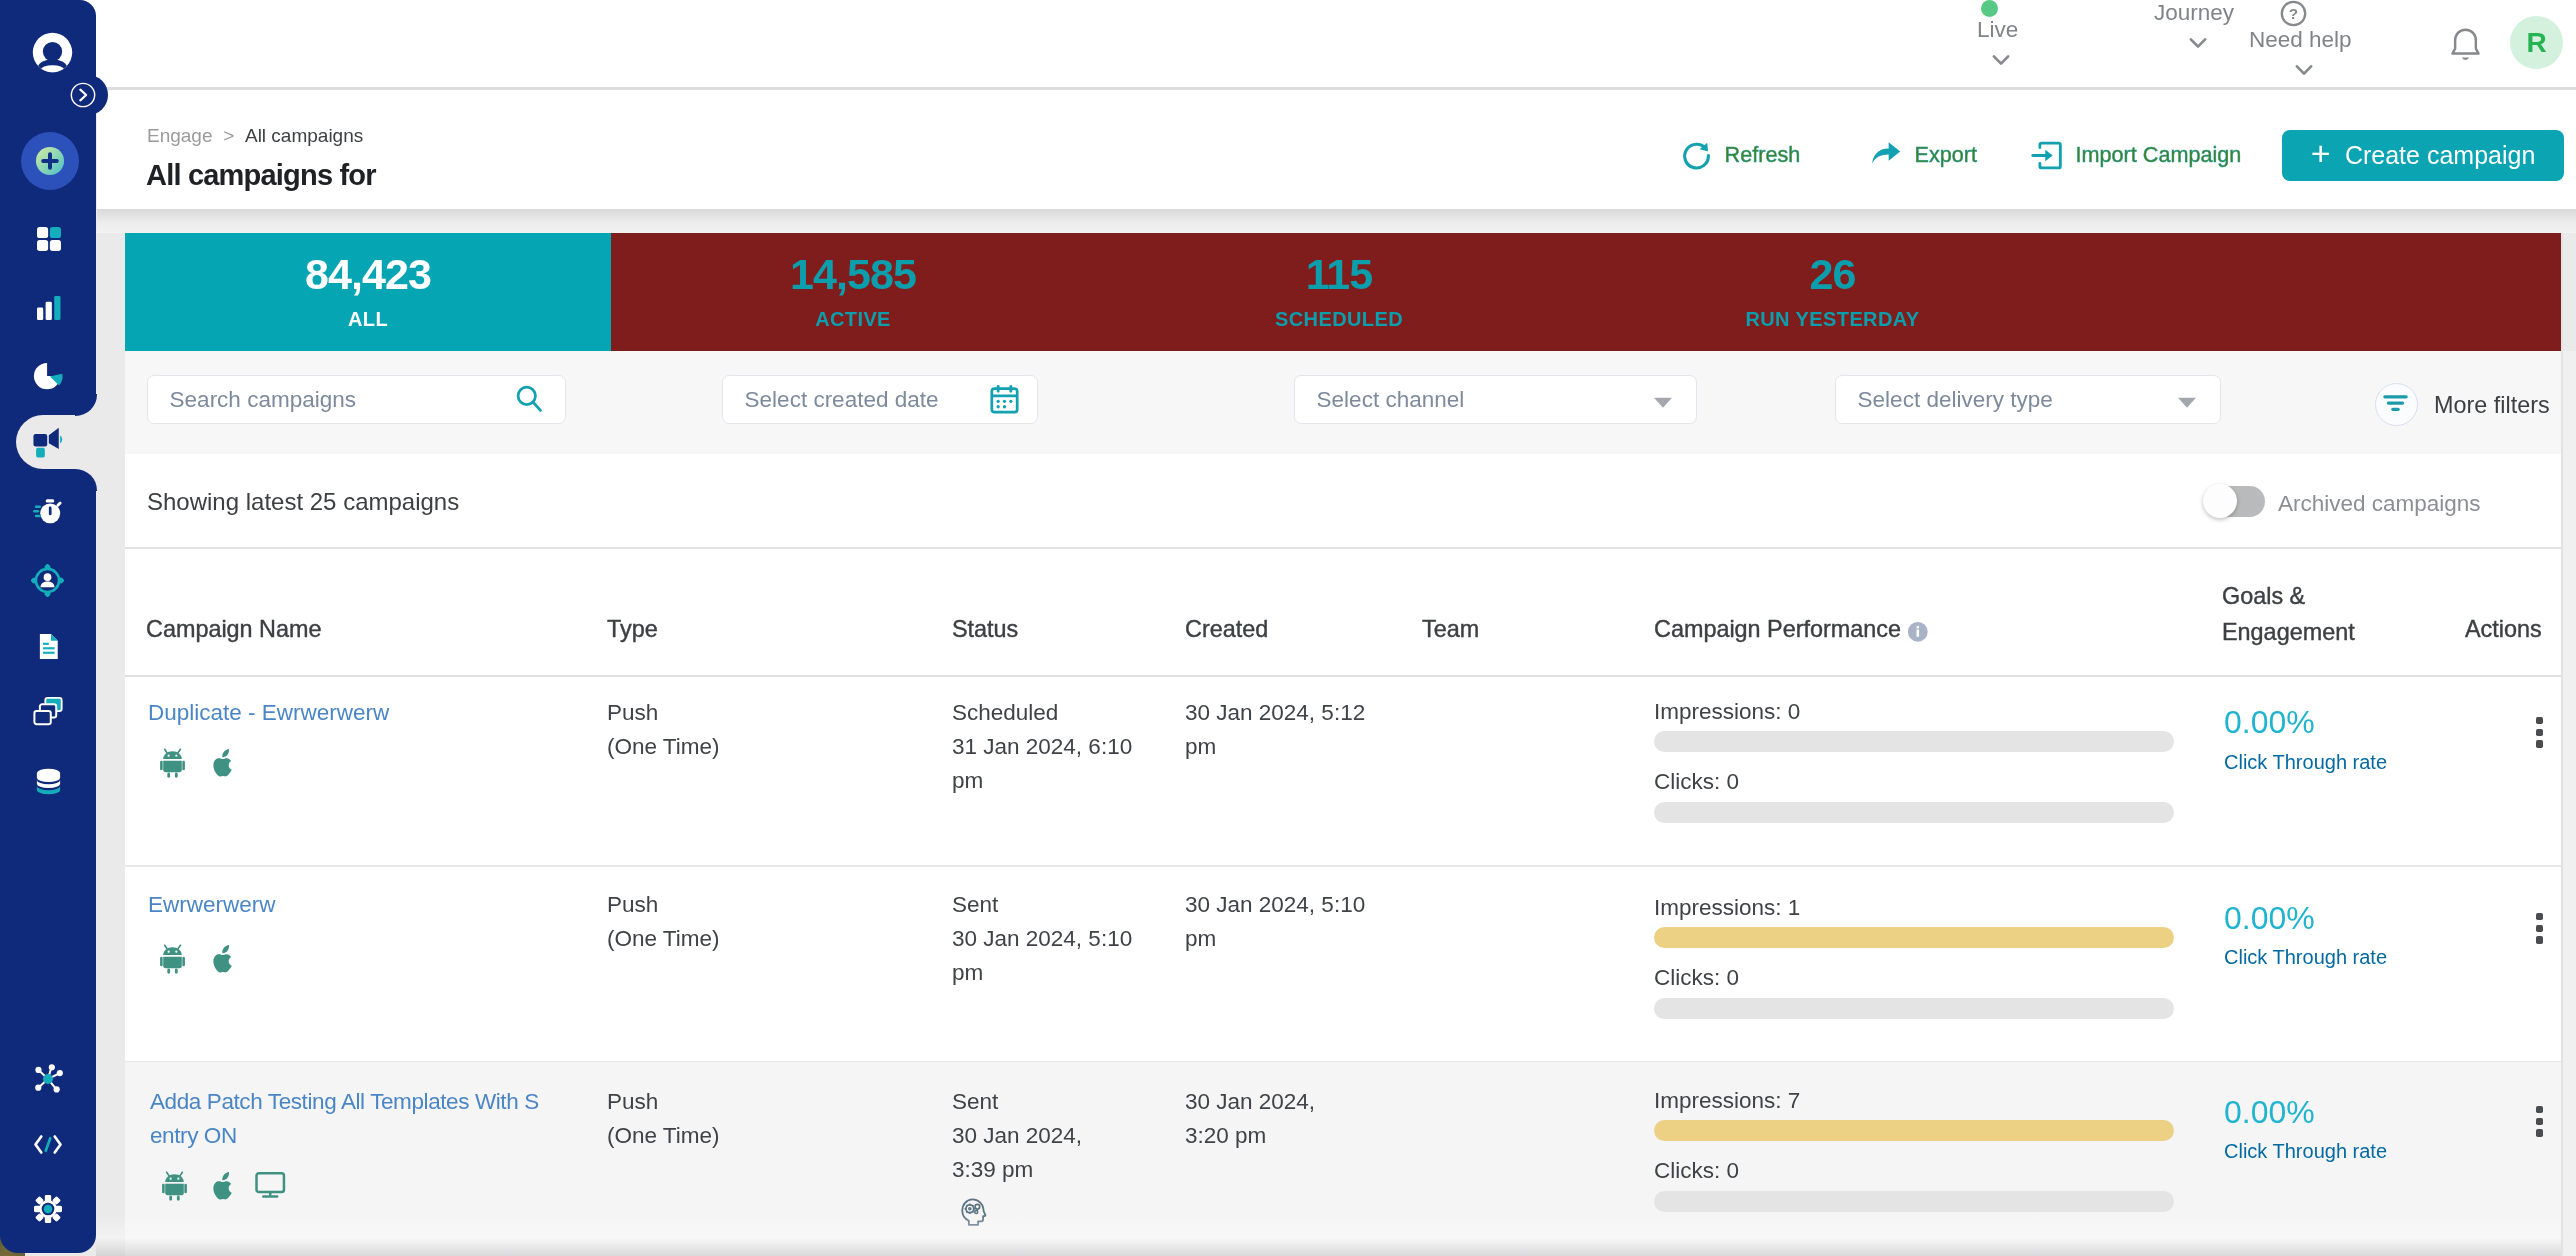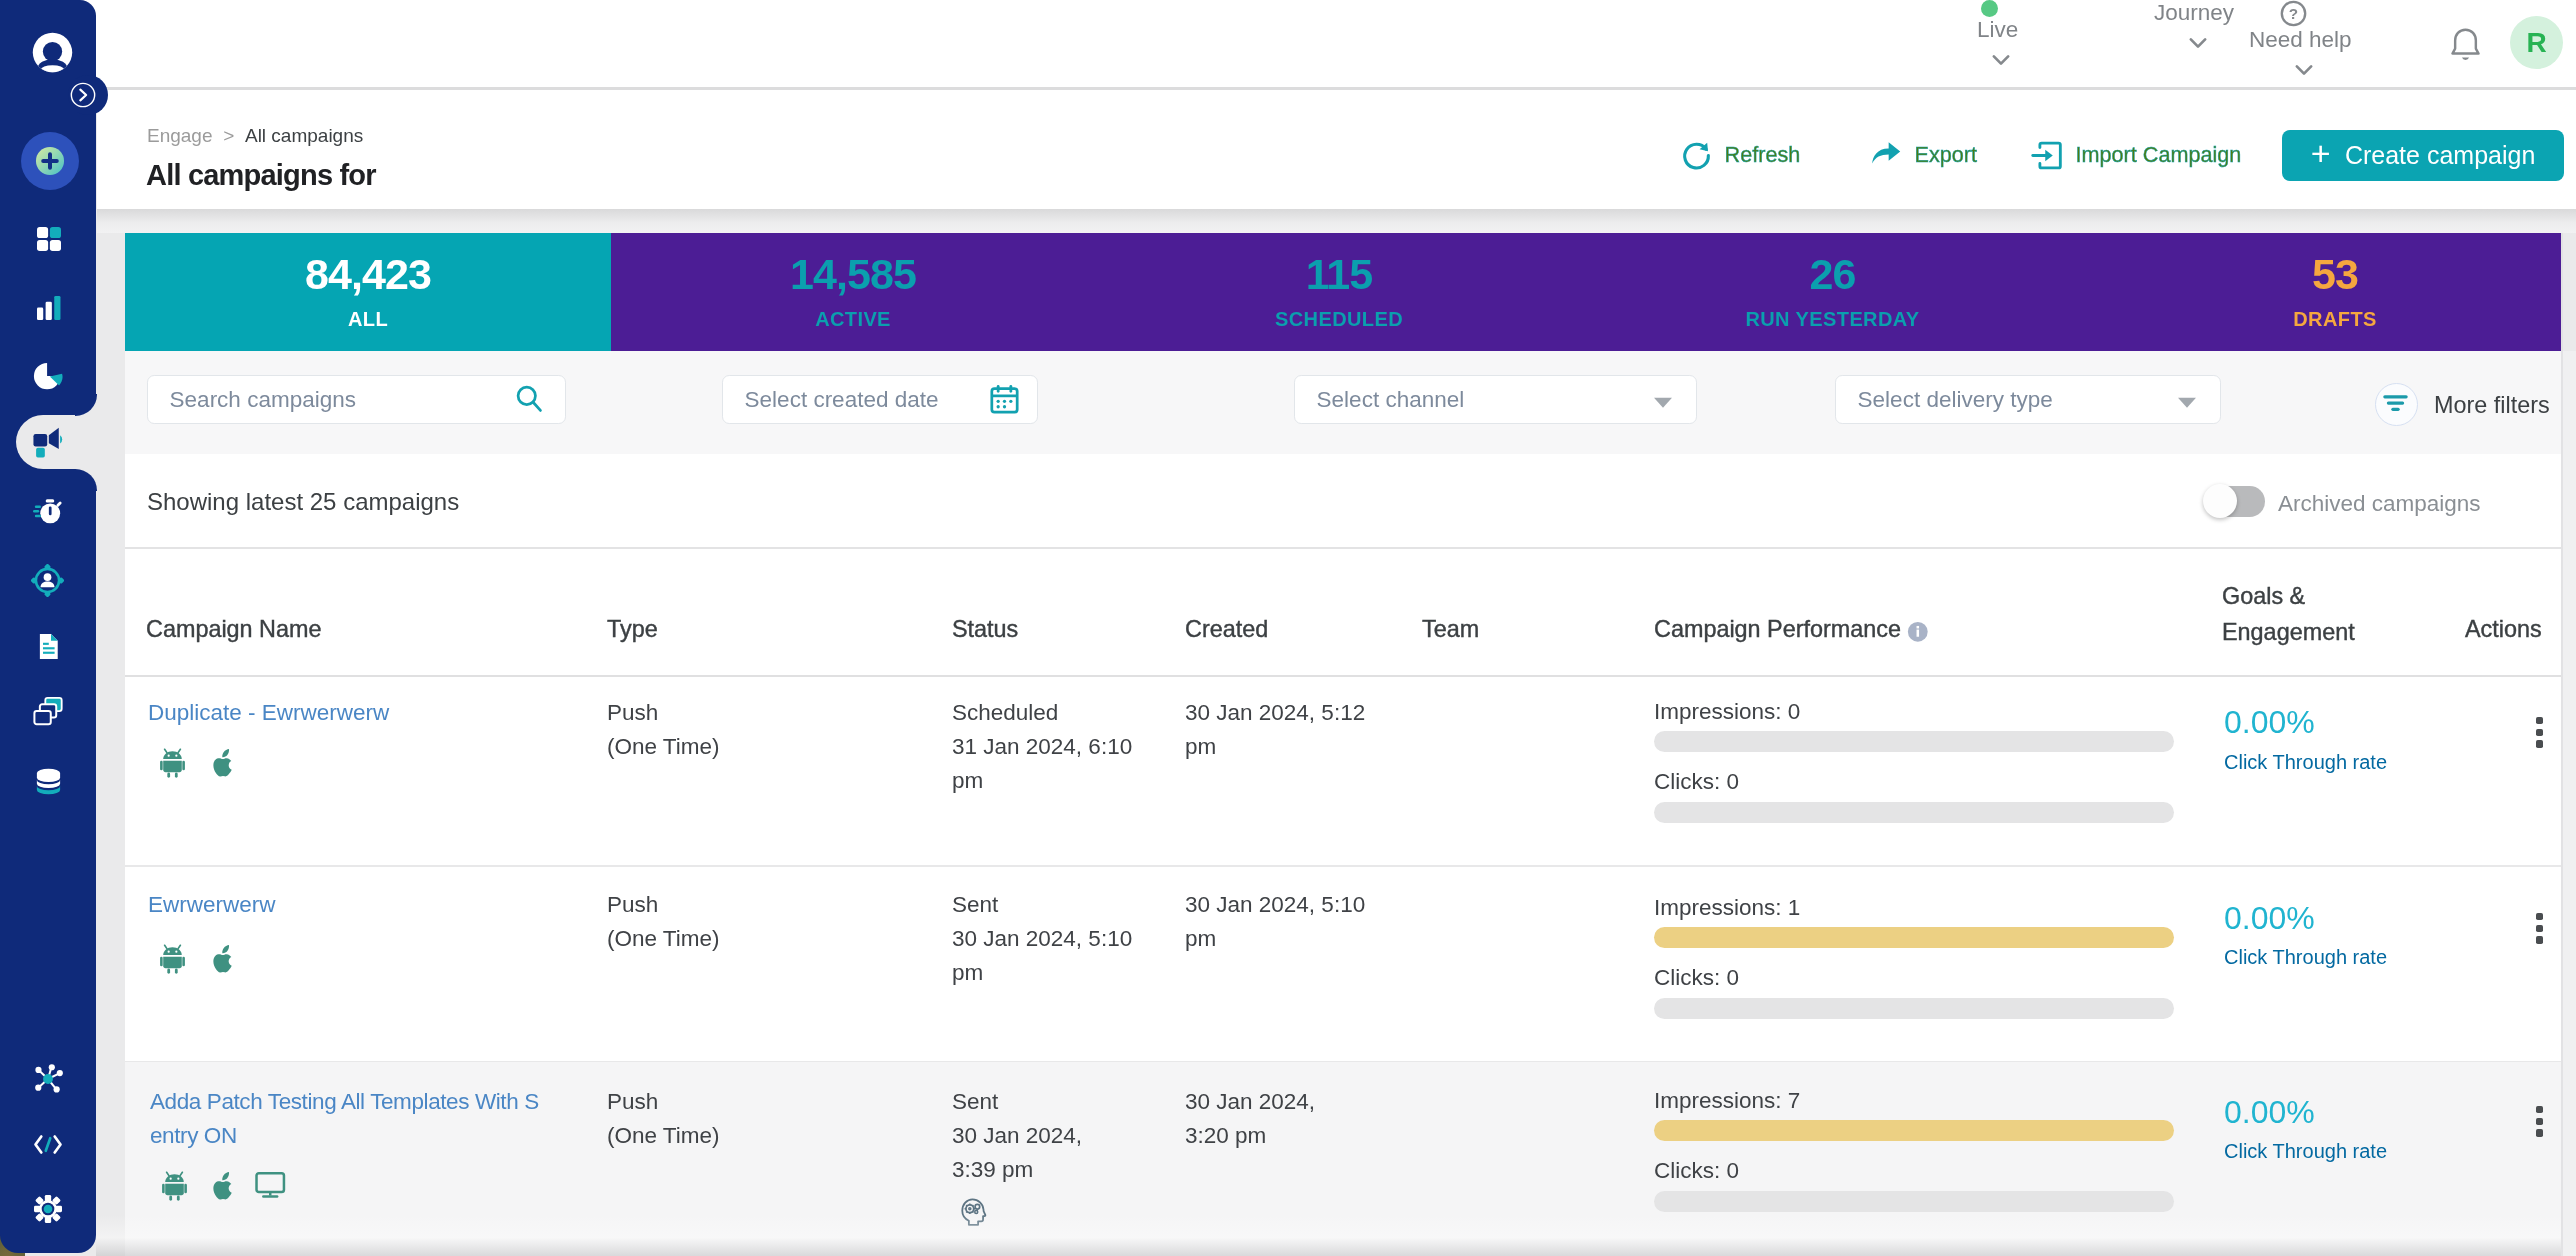--- a/index.html
+++ b/index.html
@@ -13,21 +13,21 @@
   
   #header { left:97px; top:90px; width:2479px; height:119px; background:#ffffff; }
   #crumb { left:147px; top:125px; font-size:19px; color:#9b9b9b; }
   #crumb b { color:#3c4043; font-weight:500;}
   #title { left:146px; top:159px; font-size:29px; font-weight:700; color:#202124; letter-spacing:-0.8px;}
   .actbtn { top:130px; height:50px; display:flex; align-items:center; color:#4d7c0f; font-size:21.6px; font-weight:500; z-index:3; -webkit-text-stroke:0.5px #12a1b0; }
   #createbtn { left:2282px; top:130px; width:282px; height:51px; background:#0ba4b2; border-radius:8px; color:#fff; font-size:25px; display:flex; align-items:center; justify-content:center; font-weight:500; z-index:3;}
   
   #gapshadow { left:97px; top:209px; width:2479px; height:24px; background:linear-gradient(#d9d9da, #ececed 55%, #f2f2f3); }
   
-  #tabs { left:125px; top:233px; width:2437px; height:118px; background:#4c1d95; display:flex; }
+  #tabs { left:125px; top:233px; width:2437px; height:118px; background:#7f1d1d; display:flex; }
   .tab { display:flex; flex-direction:column; align-items:center; justify-content:center; }
   .tab:nth-child(1){width:486px;} .tab:nth-child(2){width:484px;} .tab:nth-child(3){width:488px;} .tab:nth-child(4){width:499px;} .tab:nth-child(5){width:479px;}
   .tab .num { font-size:43px; line-height:43px; font-weight:700; color:#0b9fae; letter-spacing:-0.9px; }
   .tab .lbl { font-size:20px; font-weight:700; color:#0b9fae; letter-spacing:0.4px; margin-top:11.7px;}
   .tab.active { background:#05a5b3; }
   .tab.active .num, .tab.active .lbl { color:#ffffff; }
   .tab.orange { padding-left:27px; }
   .tab.orange .num, .tab.orange .lbl { color:#f5a73f; }
   
   #filters { left:125px; top:351px; width:2437px; height:103px; background:#f7f7f8; }
@@ -165,24 +165,20 @@
       <div class="lbl">ACTIVE</div>
     </div>
     <div class="tab">
       <div class="num">115</div>
       <div class="lbl">SCHEDULED</div>
     </div>
     <div class="tab">
       <div class="num">26</div>
       <div class="lbl">RUN YESTERDAY</div>
     </div>
-    <div class="tab orange">
-      <div class="num">53</div>
-      <div class="lbl">DRAFTS</div>
-    </div>
   </div>
 
   <div class="abs" id="filters"></div>
   <div class="fbox abs" style="left:147px; top:375px; width:419px;">
     <span>Search campaigns</span>
     <svg width="31" height="31" viewBox="0 0 34 34" style="position:absolute; right:20px; top:8px;">
       <circle cx="14" cy="13" r="9.5" fill="none" stroke="#12a1b0" stroke-width="3"></circle>
       <line x1="21" y1="20" x2="29" y2="29" stroke="#12a1b0" stroke-width="3" stroke-linecap="round"></line>
     </svg>
   </div>

